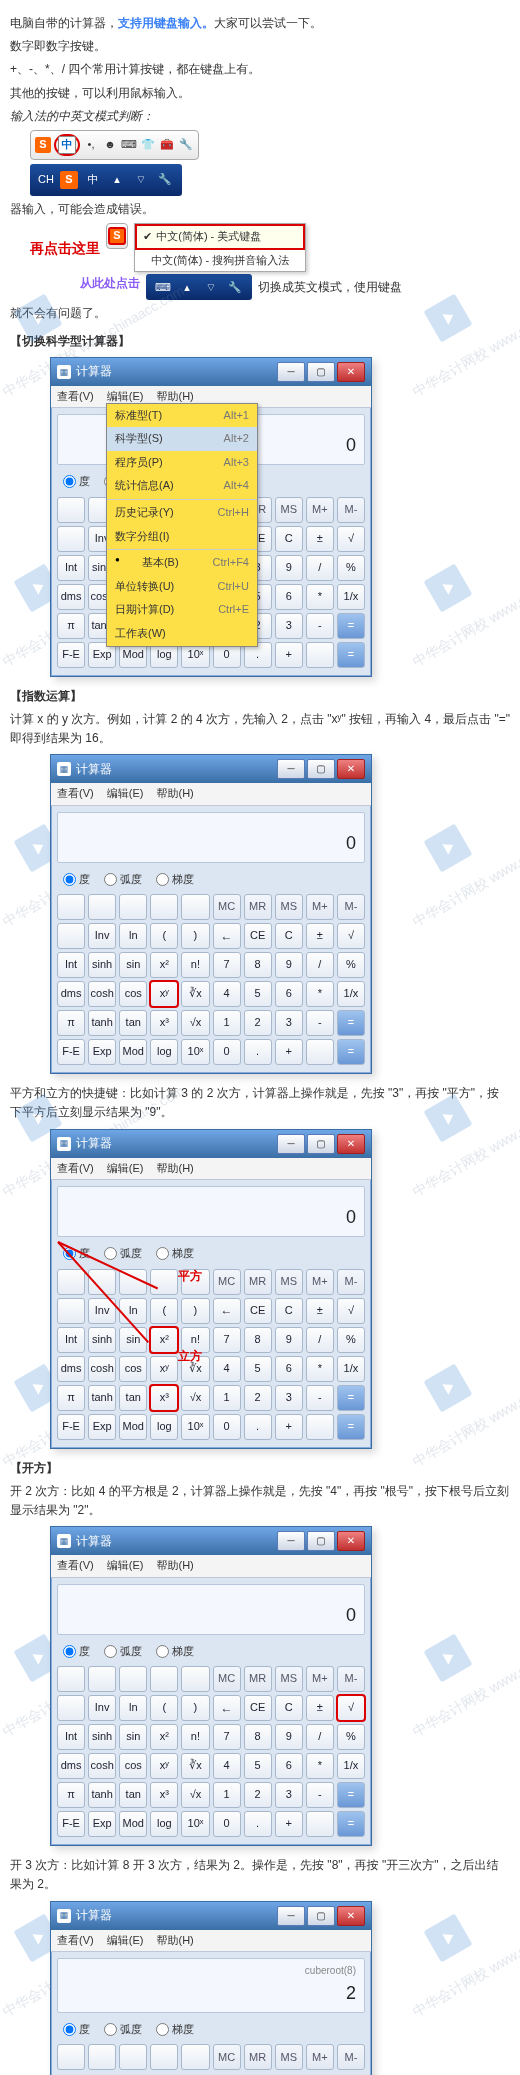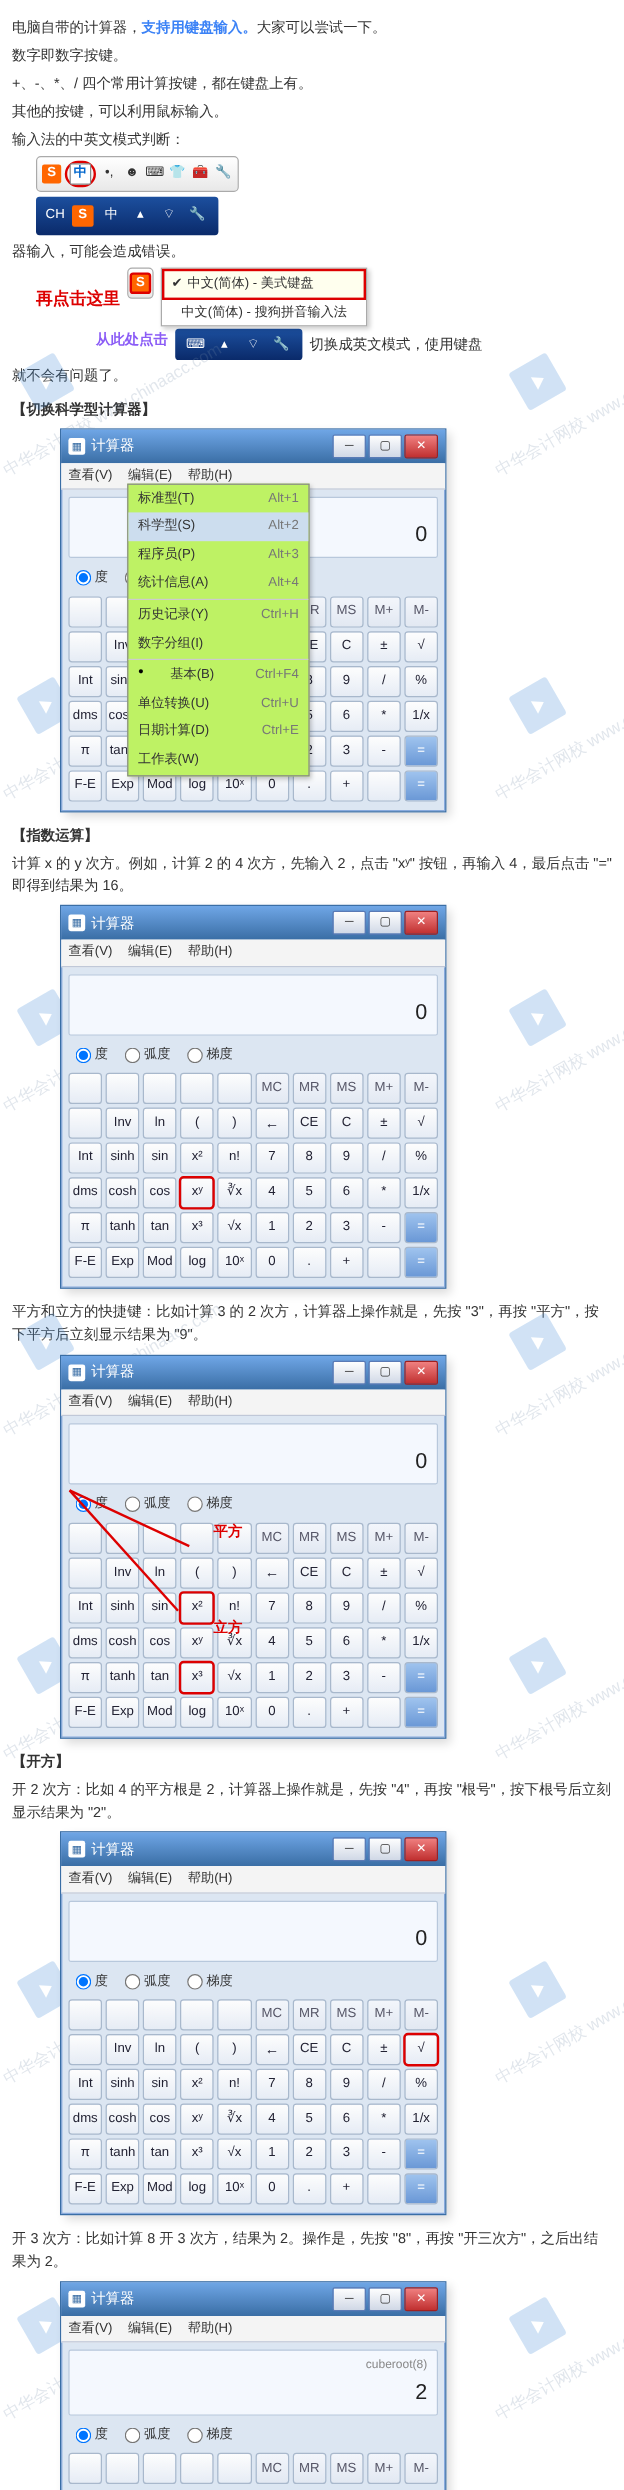--- a/index.html
+++ b/index.html
@@ -123,21 +123,21 @@
 
   .red-box { outline: 2px solid #d00; outline-offset: -1px; }
   .label-callout { position:absolute; color:#d00; font-size:12px; font-weight:bold; pointer-events:none;}
   .red-line {
     position:absolute; background:#d00; height:2px; transform-origin: left center; pointer-events:none;
   }
 
   
   .drop {
     position:absolute; left:56px; top:46px;
-    background:#bef264; border:1px solid #888;
+    background:#fde047; border:1px solid #888;
     font-size:11px; width:150px;
     box-shadow:2px 2px 4px rgba(0,0,0,.25);
     z-index:5;
   }
   .drop .mi { padding:3px 8px; display:flex; justify-content:space-between; white-space:nowrap;}
   .drop .mi.sel { background:#cde; }
   .drop .mi .sc { color:#777; padding-left:12px;}
   .drop hr { margin:1px 0; border:none; border-top:1px solid #ccc;}
   .drop .bullet::before { content:"● "; color:#000; font-size:8px;}
 
@@ -193,21 +193,21 @@
 <div class="wm" style="top:1950px; left:-10px;">中华会计网校 www.chinaacc.com</div>
 <div class="wm-badge" style="top:1920px; left:430px;"></div>
 <div class="wm" style="top:1950px; left:400px;">中华会计网校 www.chinaacc.com</div>
 
 <p>
   <span>电脑自带的计算器，</span><span class="red">支持用键盘输入。</span><span>大家可以尝试一下。</span>
 </p>
 <p>数字即数字按键。</p>
 <p>+、-、*、/ 四个常用计算按键，都在键盘上有。</p>
 <p>其他的按键，可以利用鼠标输入。</p>
-<p style="margin-top:0;">输入法的中英文模式判断：</p>
+<p style="margin-top:0;font-style:italic;">输入法的中英文模式判断：</p>
 
 <div style="margin:4px 0 4px 20px;">
   <span class="ime-bar">
     <span class="icn sogou">S</span>
     <span class="red-circle">
         <span class="icn cn">中</span>
       </span>
     <span class="icn">•,</span>
     <span class="icn">☻</span>
     <span class="icn">⌨</span>

